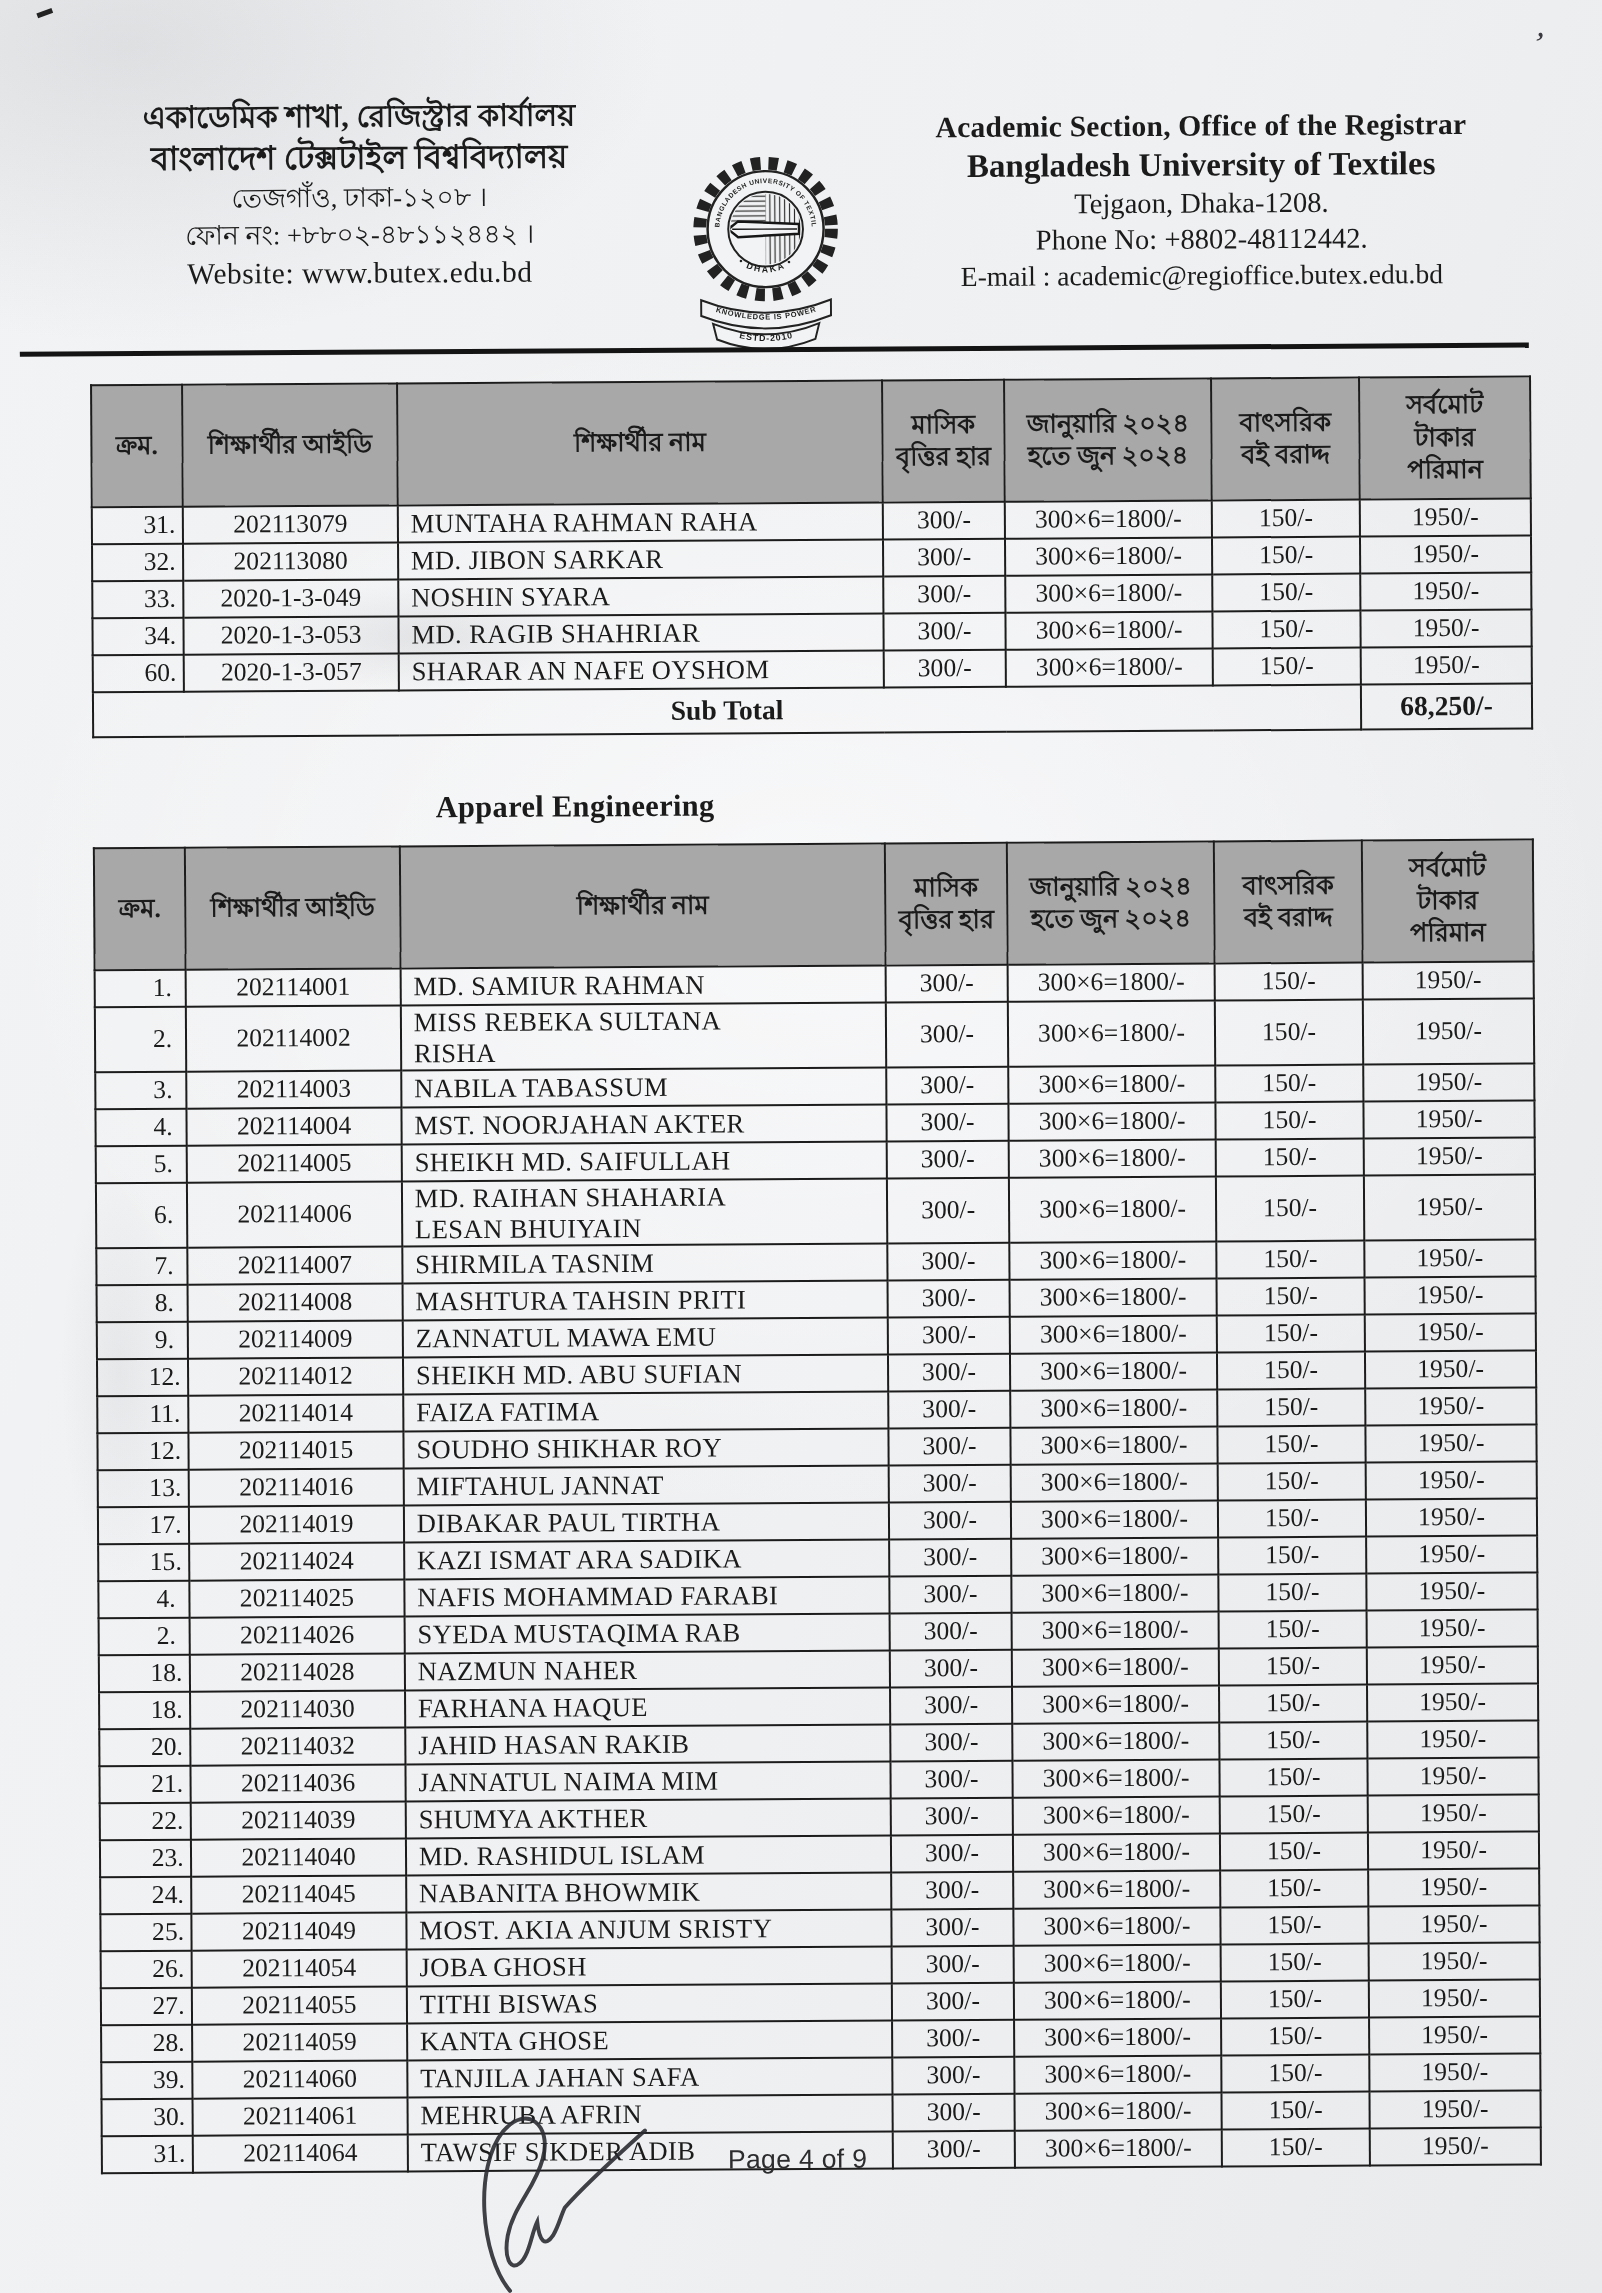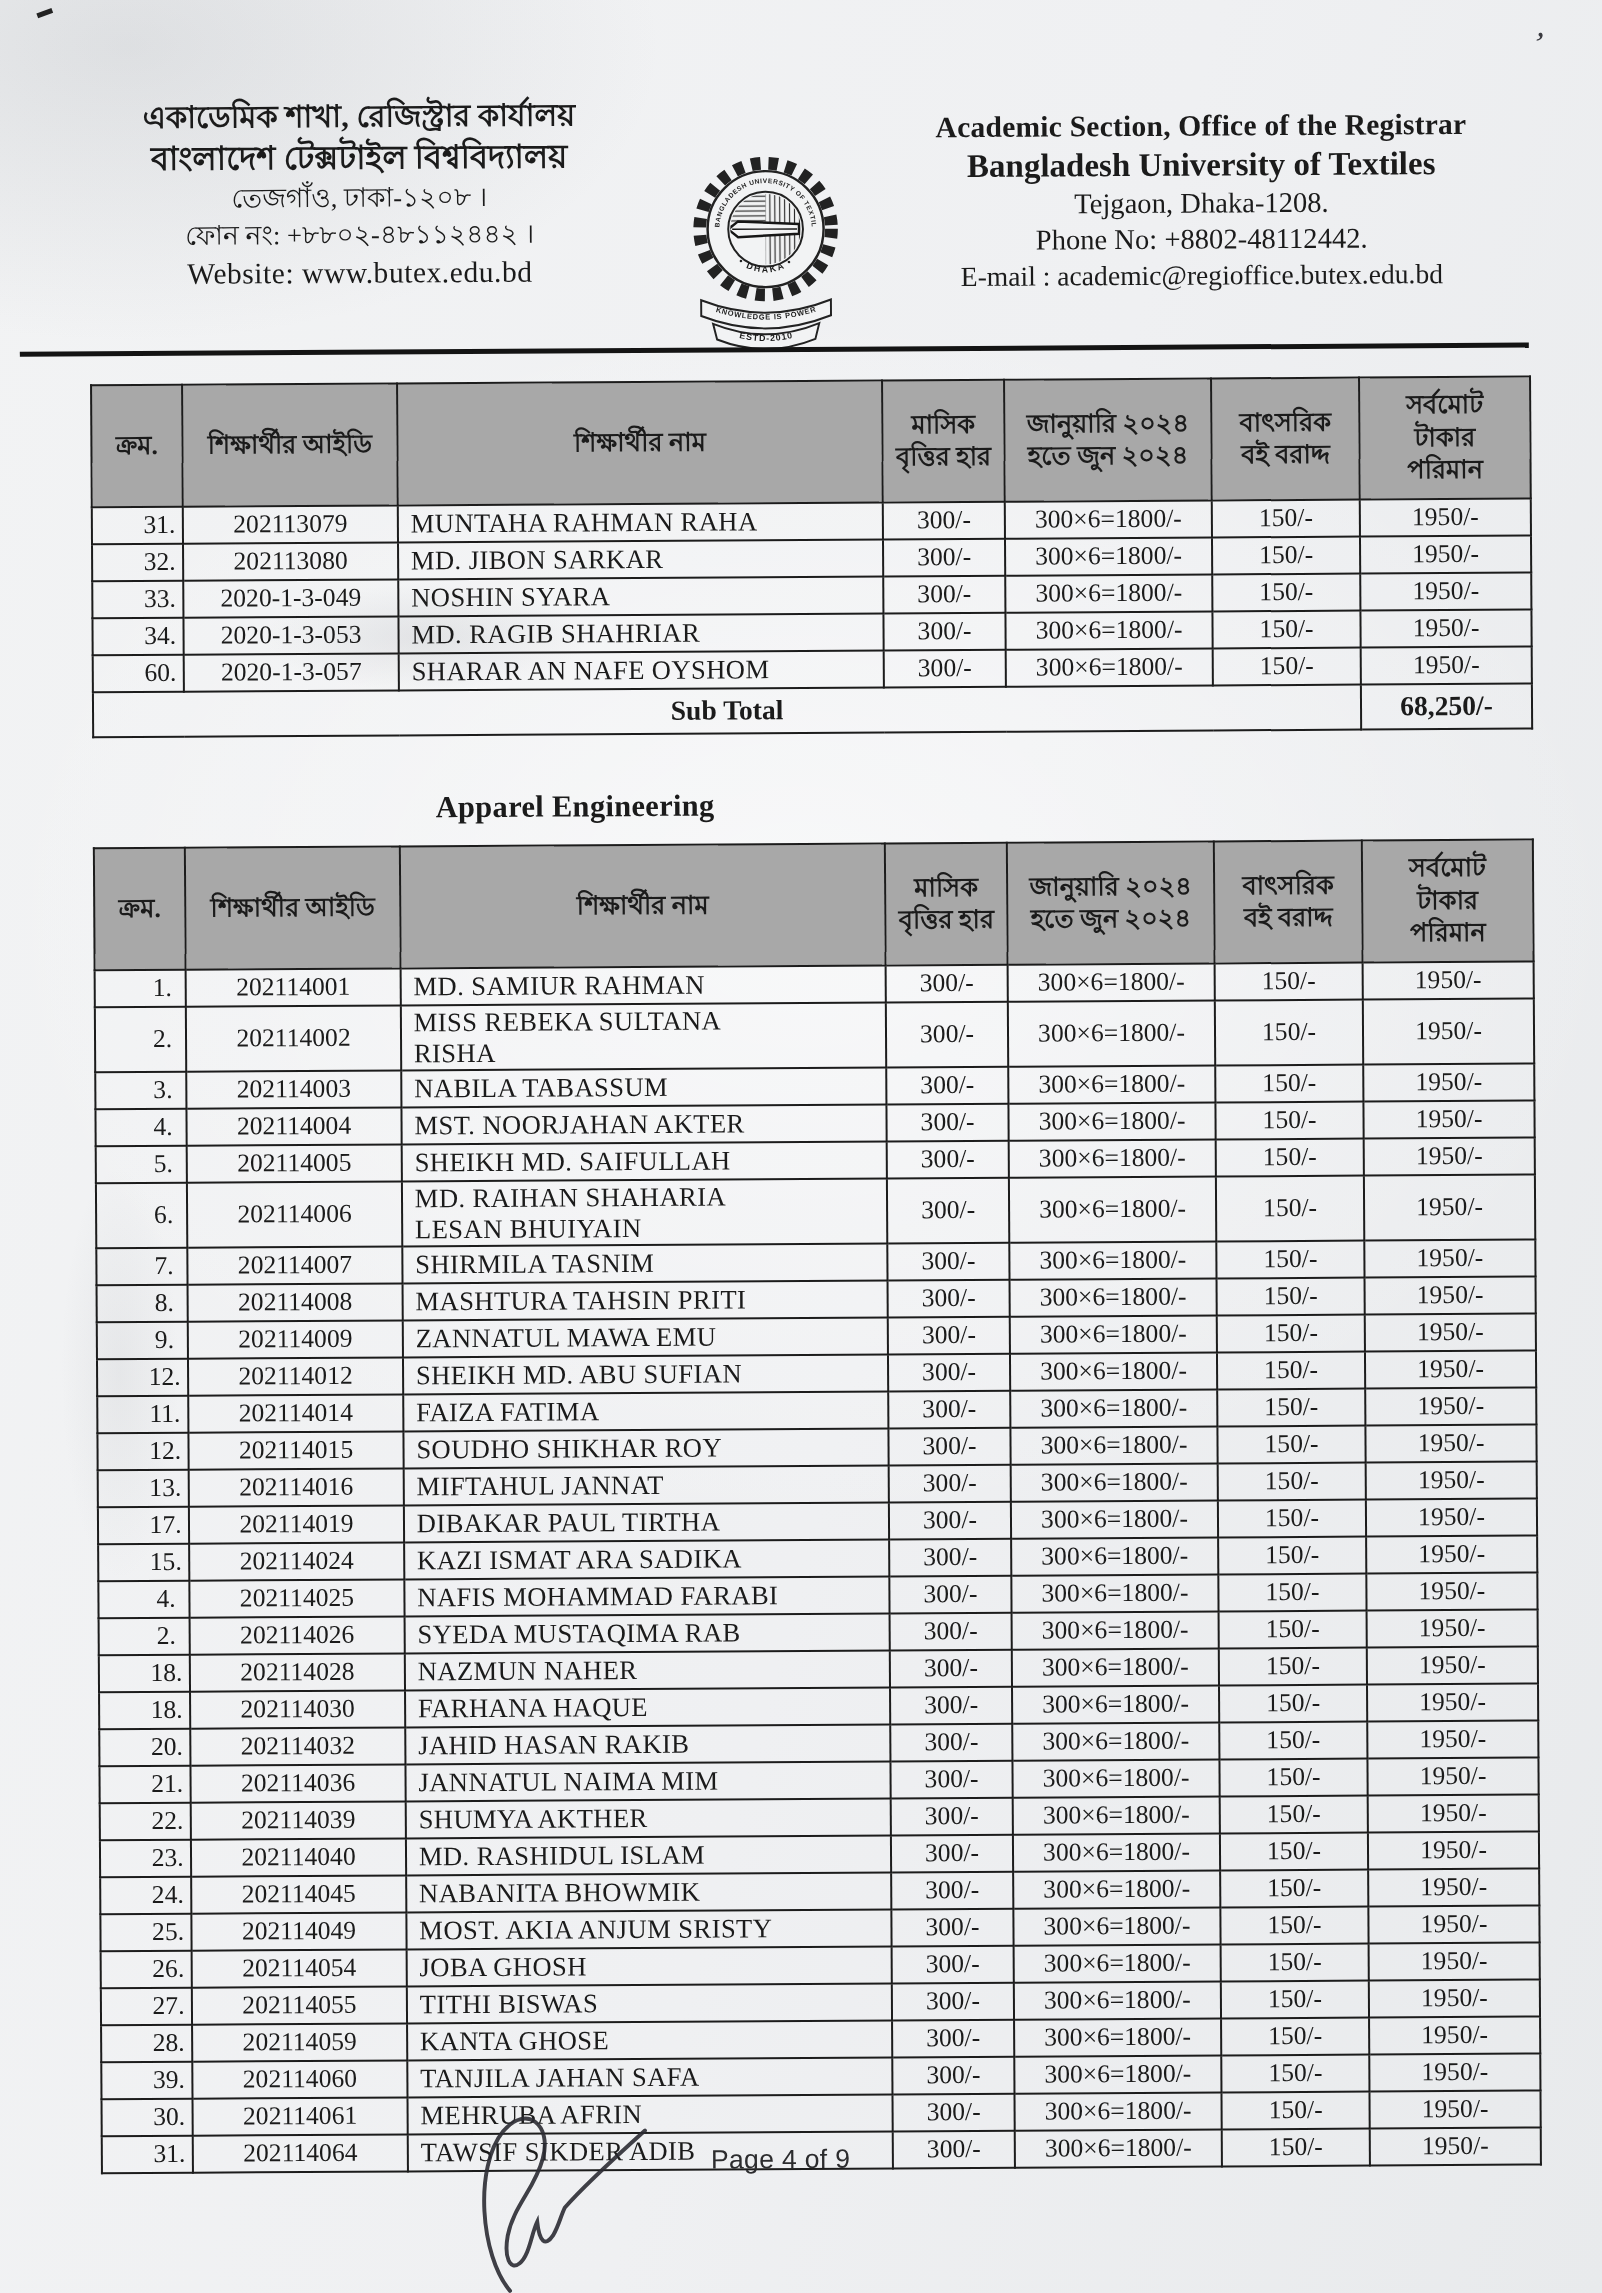--- a/index.html
+++ b/index.html
@@ -42,21 +42,21 @@
   .t td.c2{text-align:left;padding-left:11.8px;white-space:pre-line;font-size:26.6px;letter-spacing:0.4px;}
   .t td.c3,.t td.c4,.t td.c5,.t td.c6{font-size:25.6px;}
   .t1{position:absolute;left:94px;top:380px;}
   .t2{position:absolute;left:94px;top:843px;}
   tr.subtotal td{font-weight:bold;font-size:27.6px;height:41px;text-align:center;}
   .section-title{
     position:absolute;left:414px;top:788px;width:325px;text-align:center;
     font-size:30.5px;font-weight:bold;letter-spacing:0.3px;
   }
   
-  .footer{position:absolute;left:704px;top:2144px;font-family:"Liberation Sans",sans-serif;
+  .footer{position:absolute;left:721px;top:2144px;font-family:"Liberation Sans",sans-serif;
     font-size:26.6px;color:#2c2c2e;letter-spacing:0.3px;}
   .signature{position:absolute;left:445px;top:2096px;width:227px;height:197px;}
   .corner-mark{position:absolute;left:1539px;top:29.6px;font-size:33px;color:#3a3a40;transform:rotate(12deg);}
   .topleft-mark{position:absolute;left:43px;top:5.9px;width:15.8px;height:4.9px;background:#222;transform:rotate(-20deg);}
   .smudge{position:absolute;left:266px;top:581px;width:325px;height:108px;border-radius:50%;
     background:radial-gradient(closest-side,rgba(120,124,132,0.14),rgba(0,0,0,0));}
   .smudge2{position:absolute;left:59px;top:1162px;width:118px;height:414px;border-radius:50%;
     background:radial-gradient(closest-side,rgba(130,134,140,0.10),rgba(0,0,0,0));}
 </style>
 </head>

